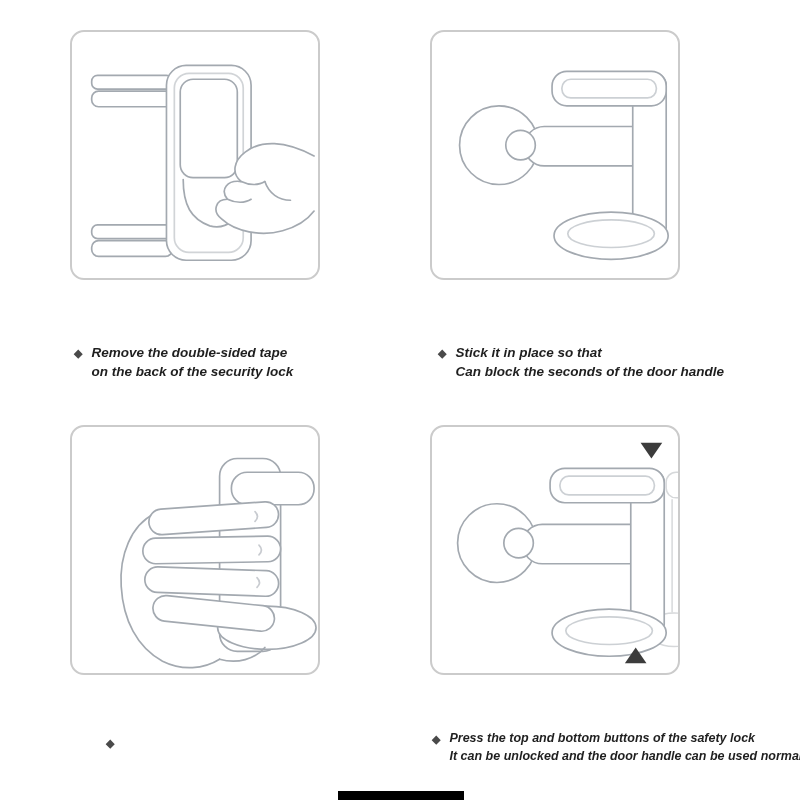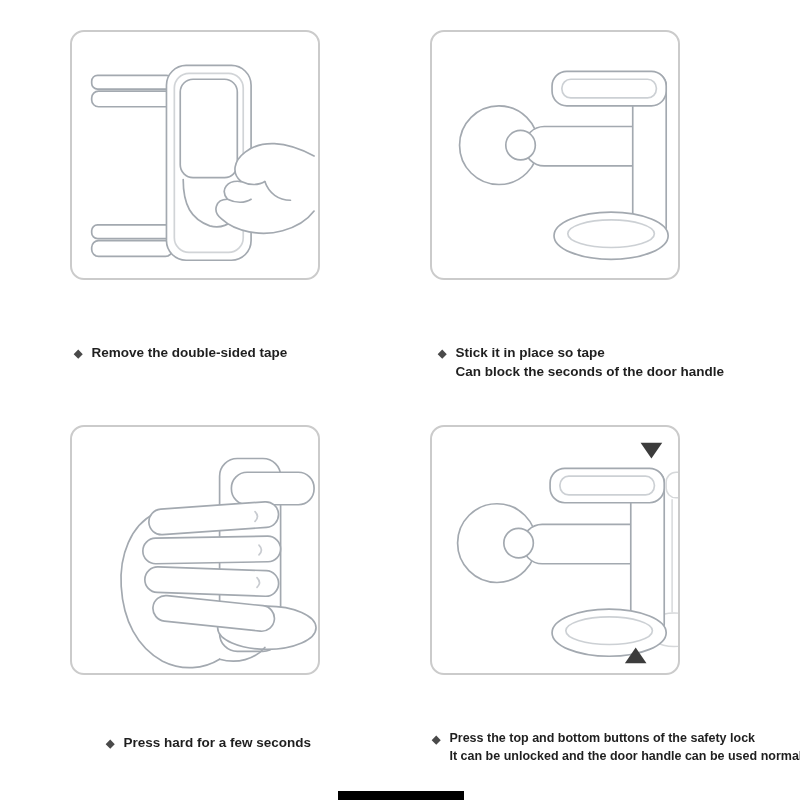--- a/index.html
+++ b/index.html
@@ -15,21 +15,21 @@
   .sketch { fill:none; stroke:#a3a9b0; stroke-width:1.7; stroke-linecap:round; stroke-linejoin:round; }
   .sketch-fill { fill:#ffffff; stroke:#a3a9b0; stroke-width:1.7; stroke-linecap:round; stroke-linejoin:round; }
   .ghost { fill:none; stroke:#d6d8da; stroke-width:1.5; stroke-linecap:round; }
   .arrow { fill:#3c3c3c; stroke:none; }
   .caption {
     position:absolute; display:flex; gap:9px; align-items:flex-start;
     color:#1f1f1f; font-weight:bold; font-size:13.5px; line-height:1.38;
   }
   .caption.small { font-size:12.5px; line-height:1.42; }
   .bullet { font-size:11px; color:#4a4a4a; padding-top:2px; flex:0 0 auto; }
-  .line { display:block; white-space:nowrap; }
+  .line { display:block; white-space:nowrap;font-style:italic; }
   .crop-bar { position:absolute; left:338px; top:791px; width:126px; height:9px; background:#000; }
 </style>
 </head>
 <body>
 
 <div class="canvas">
 
   <div class="panel" style="left:70px; top:30px;">
     <svg viewBox="0 0 250 250">
       <g>
@@ -126,36 +126,34 @@
       </g>
       <polygon class="arrow" points="212,16 234,16 223,32"></polygon>
       <polygon class="arrow" points="196,240 218,240 207,224"></polygon>
     </svg>
   </div>
 
   <div class="caption" style="left:74px; top:344px; width:262px;">
     <span class="bullet">◆</span>
     <span>
       <span class="line">Remove the double-sided tape</span>
+      <span class="line">on the back of the security lock</span>
     </span>
   </div>
 
   <div class="caption" style="left:438px; top:344px; width:350px;">
     <span class="bullet">◆</span>
     <span>
-      <span class="line">Stick it in place so tape</span>
+      <span class="line">Stick it in place so that</span>
       <span class="line">Can block the seconds of the door handle</span>
     </span>
   </div>
 
   <div class="caption" style="left:106px; top:734px; width:240px;">
     <span class="bullet">◆</span>
-    <span>
-      <span class="line">Press hard for a few seconds</span>
-    </span>
   </div>
 
   <div class="caption small" style="left:432px; top:730px; width:362px;">
     <span class="bullet">◆</span>
     <span>
       <span class="line">Press the top and bottom buttons of the safety lock</span>
       <span class="line">It can be unlocked and the door handle can be used normally</span>
     </span>
   </div>
 

